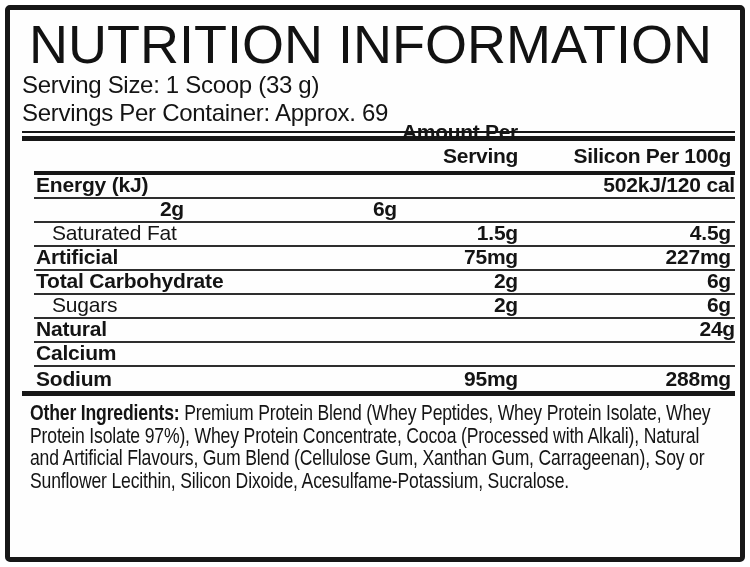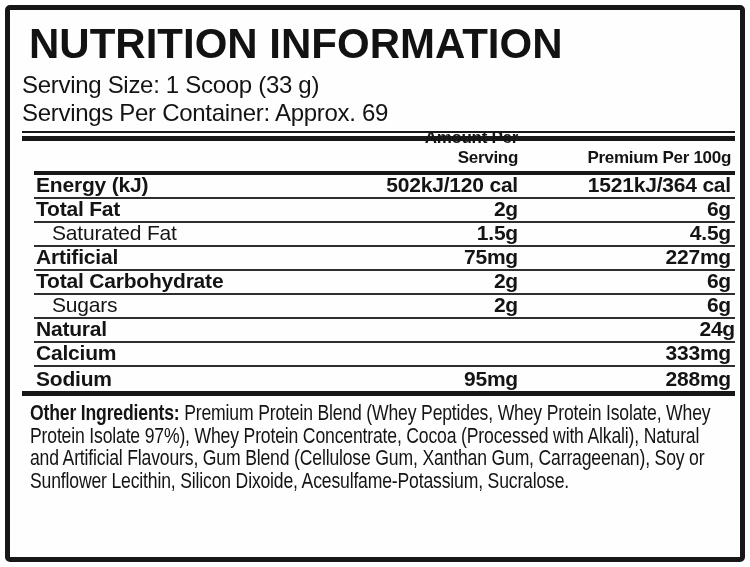--- a/index.html
+++ b/index.html
@@ -13,23 +13,23 @@
     position: absolute;
     left: 5px; top: 5px;
     width: 740px; height: 557px;
     border: 5px solid #171717;
     border-radius: 5px;
     background: #fefefe;
     overflow: hidden;
   }
   .title {
     margin: 7px 14px 0 19px;
-    font-size: 42px;
+    font-size: 54px;
     line-height: 54px;
-    font-weight: bold;
+    font-weight: normal;
     letter-spacing: 0px;
     white-space: nowrap;
     color: #121212;
   }
   .serving-line {
     margin-left: 12px;
     font-size: 24px;
     line-height: 28px;
     letter-spacing: -0.3px;
   }
@@ -43,21 +43,21 @@
   .table {
     margin: 0 5px 0 24px;
   }
   .thead {
     display: flex;
     height: 34px;
     align-items: flex-end;
     padding-bottom: 3px;
     border-bottom: 4px solid #171717;
     font-weight: bold;
-    font-size: 17px;
+    font-size: 21px;
     letter-spacing: -0.3px;
   }
   .row { display: flex; }
   .drow {
     height: 24px;
     align-items: flex-end;
     border-bottom: 2px solid #2e2e2e;
     font-size: 21px;
     letter-spacing: -0.2px;
   }
@@ -91,31 +91,29 @@
   <div class="serving-line">Serving Size: 1 Scoop (33 g)</div>
 
   <div class="serving-line">Servings Per Container: Approx. 69</div>
 
   <div class="double-rule"></div>
 
   <div class="table">
     <div class="thead row">
       <div class="c1"></div>
       <div class="c2">Amount Per Serving</div>
-      <div class="c3">Premium Per 100g</div>
+      <div class="c3">Silicon Per 100g</div>
     </div>
     <div>
   <div class="row drow">
     <div class="c1">Energy (kJ)</div>
     <div class="c2">502kJ/120 cal</div>
-    <div class="c3">1521kJ/364 cal</div>
   </div>
 
   <div class="row drow">
-    <div class="c1">Total Fat</div>
     <div class="c2">2g</div>
     <div class="c3">6g</div>
   </div>
 
   <div class="row drow indent">
     <div class="c1">Saturated Fat</div>
     <div class="c2">1.5g</div>
     <div class="c3">4.5g</div>
   </div>
 
@@ -137,21 +135,20 @@
     <div class="c3">6g</div>
   </div>
 
   <div class="row drow">
     <div class="c1">Natural</div>
     <div class="c2">24g</div>
   </div>
 
   <div class="row drow">
     <div class="c1">Calcium</div>
-    <div class="c3">333mg</div>
   </div>
 
 
   <div class="row drow">
     <div class="c1">Sodium</div>
     <div class="c2">95mg</div>
     <div class="c3">288mg</div>
   </div>
 </div>
   </div>

